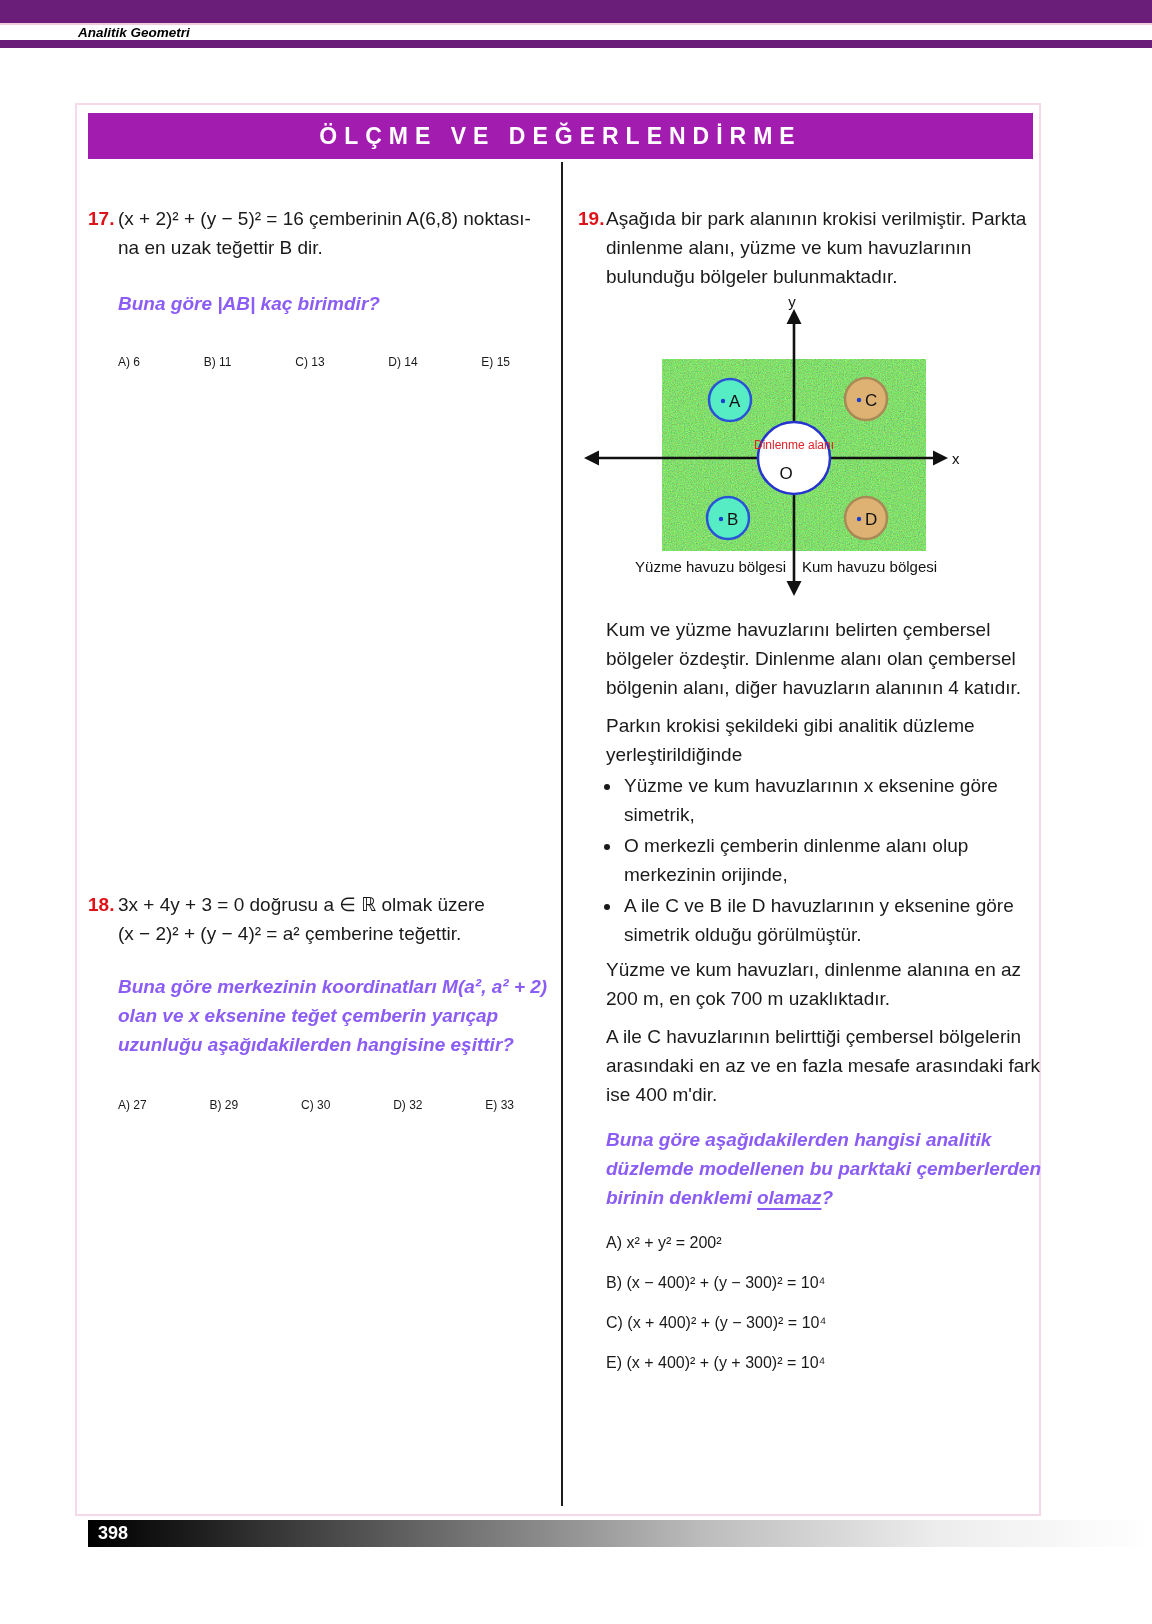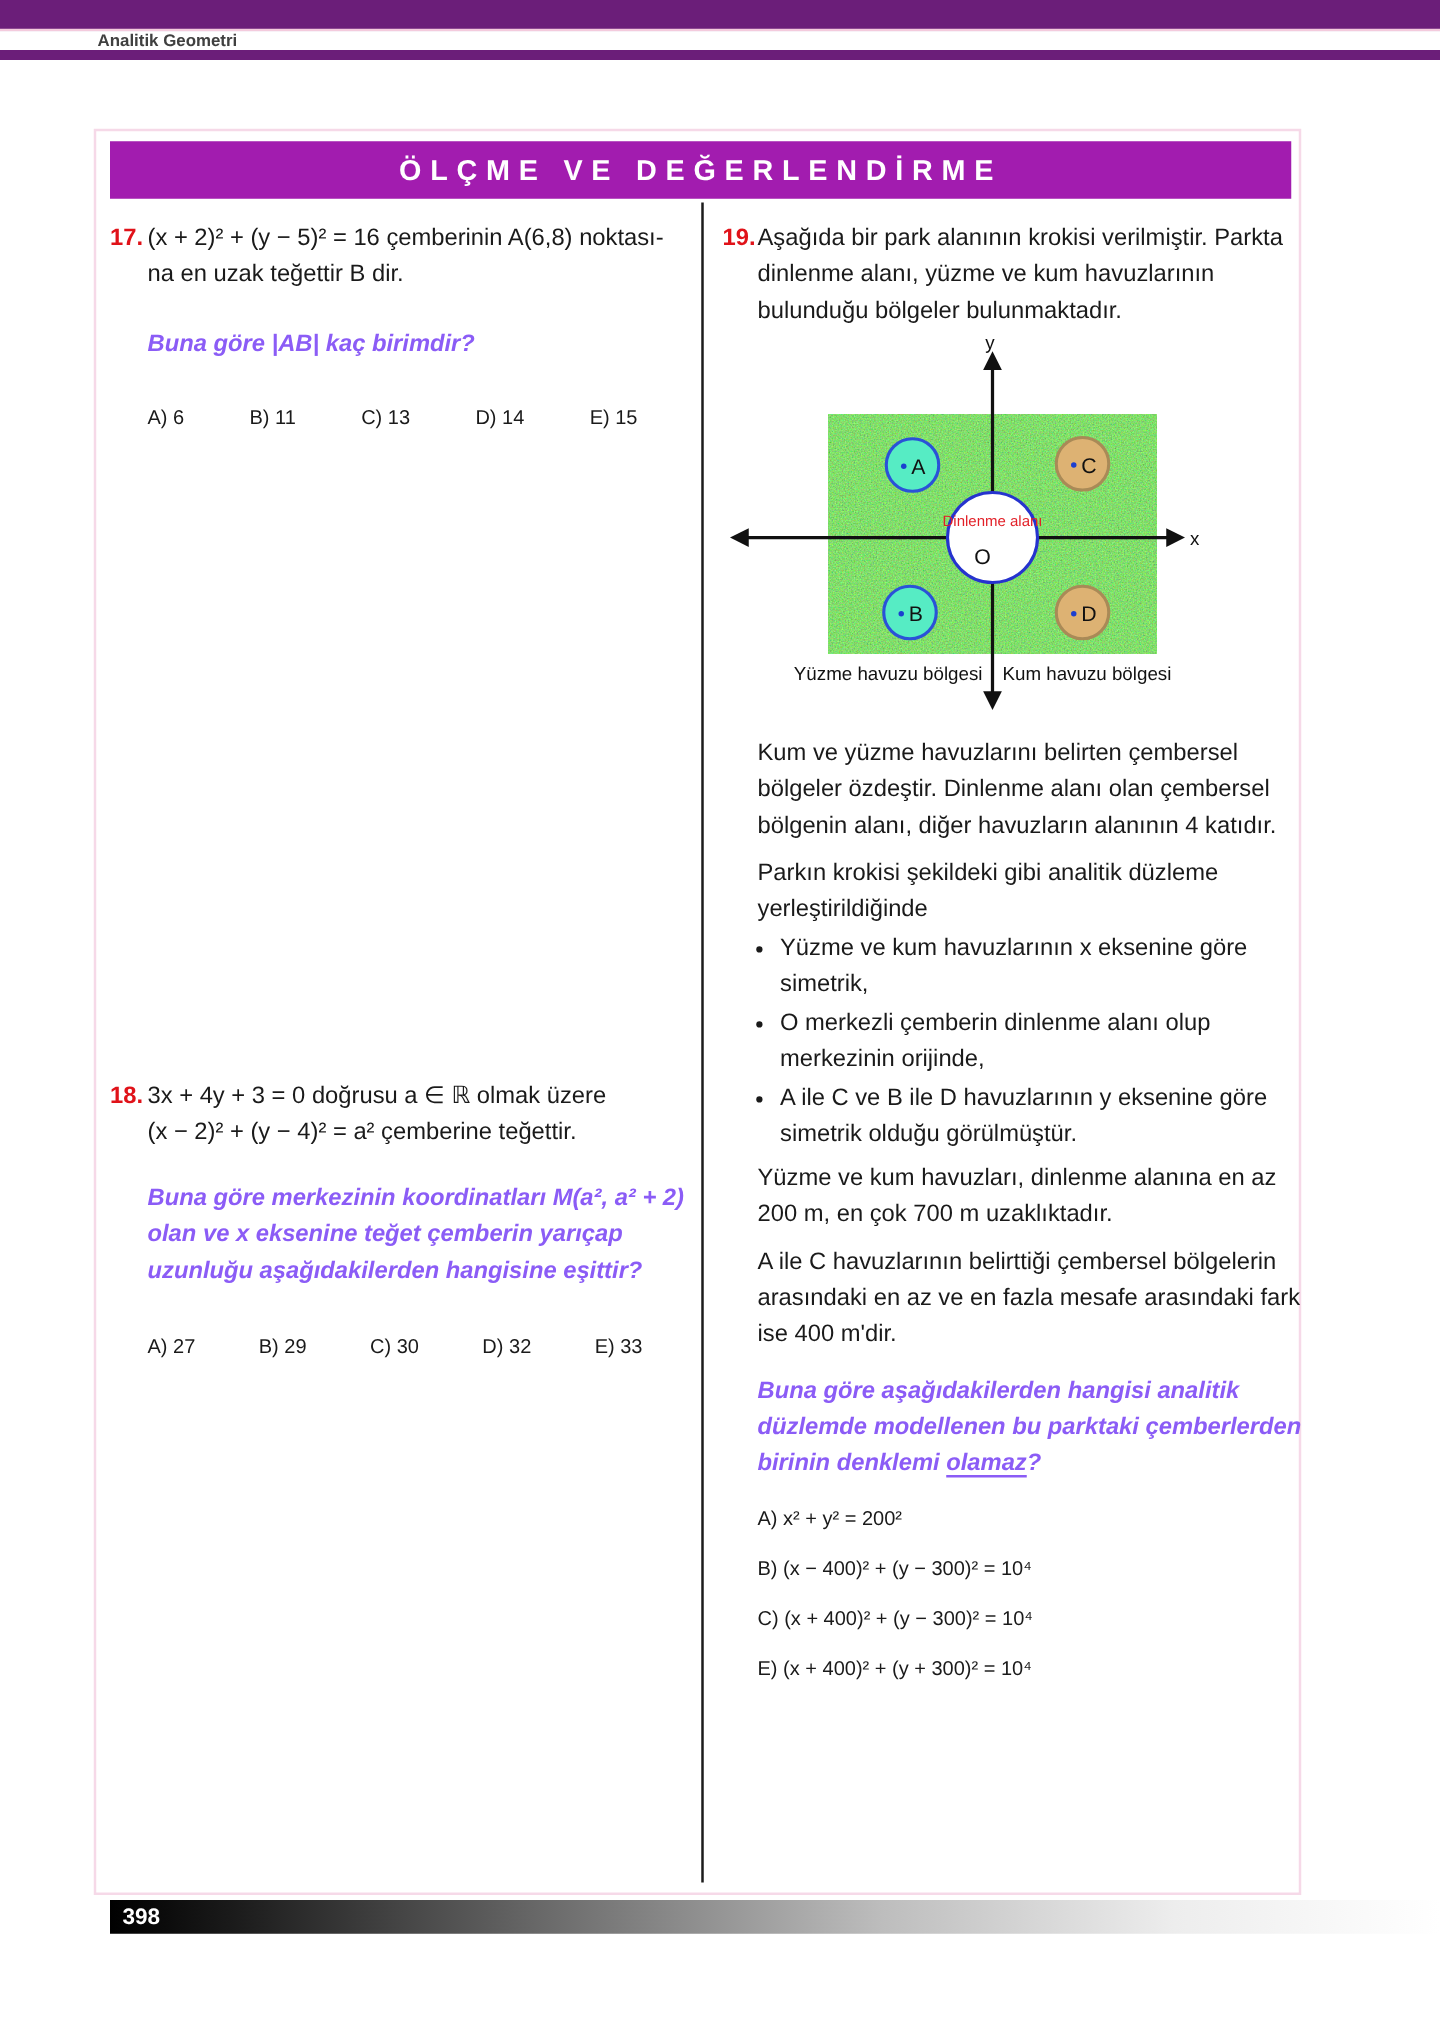--- a/index.html
+++ b/index.html
@@ -3,37 +3,37 @@
 <meta charset="utf-8">
 <style>
   html,body{margin:0;padding:0;background:#ffffff;}
   .page{position:relative;width:1152px;height:1624px;background:#fff;overflow:hidden;
         font-family:"Liberation Sans","DejaVu Sans",sans-serif;color:#1a1a1a;}
 
   
   .bar-top{position:absolute;left:0;top:0;width:1152px;height:23px;background:#6B1E79;border-bottom:2px solid #F4CBDD;}
   .crumb-strip{position:absolute;left:0;top:25px;width:1152px;height:15px;background:#fff;}
   .crumb{position:absolute;left:78px;top:0;height:15px;line-height:15px;
-         font-size:13.5px;font-weight:bold;color:#404040;}
+         font-size:13.5px;font-weight:bold;font-style:italic;color:#000000;}
   .bar-mid{position:absolute;left:0;top:40px;width:1152px;height:8px;background:#6B1E79;}
 
   
   .card{position:absolute;left:75px;top:103px;width:966px;height:1413px;background:#fff;
         border:2px solid #F6D9E8;box-sizing:border-box;}
   .titlebar{position:absolute;left:88px;top:113px;width:945px;height:46px;background:#a21caf;
             text-align:center;line-height:46px;color:#fff;font-weight:bold;font-size:23px;letter-spacing:7px;}
   .divider{position:absolute;left:561px;top:162px;width:2px;height:1344px;background:#1c1c1c;}
 
   
-  .problem{position:absolute;font-size:19px;line-height:29px;}
+  .problem{position:absolute;font-size:19px;line-height:29px;margin-top:28px;}
   .stem{position:relative;margin:0;padding-left:30px;}
   .pnum{position:absolute;left:0;top:0;color:#E01219;font-weight:bold;}
   .nowrap{white-space:nowrap;}
   .qbold{margin:0;padding-left:30px;font-weight:bold;color:#8b5cf6;font-style:italic;}
-  .opts{display:flex;justify-content:space-between;margin-left:30px;font-size:16px;}
+  .opts{display:flex;justify-content:space-between;margin-left:30px;font-size:12px;}
   .body-p{margin:0 0 9px 0;padding-left:28px;}
   .bullets{margin:0 0 6px 0;padding-left:44px;list-style:disc;}
   .bullets li{margin:0 0 2px 0;padding-left:2px;}
   .ul-word{text-decoration:underline;text-decoration-thickness:2px;text-underline-offset:4px;}
   .eqopts{padding-left:28px;}
   .eqopts p{margin:0 0 14px 0;font-size:16px;line-height:26px;}
 
   
   .fig{margin:6px 0 10px 2px;}
 

